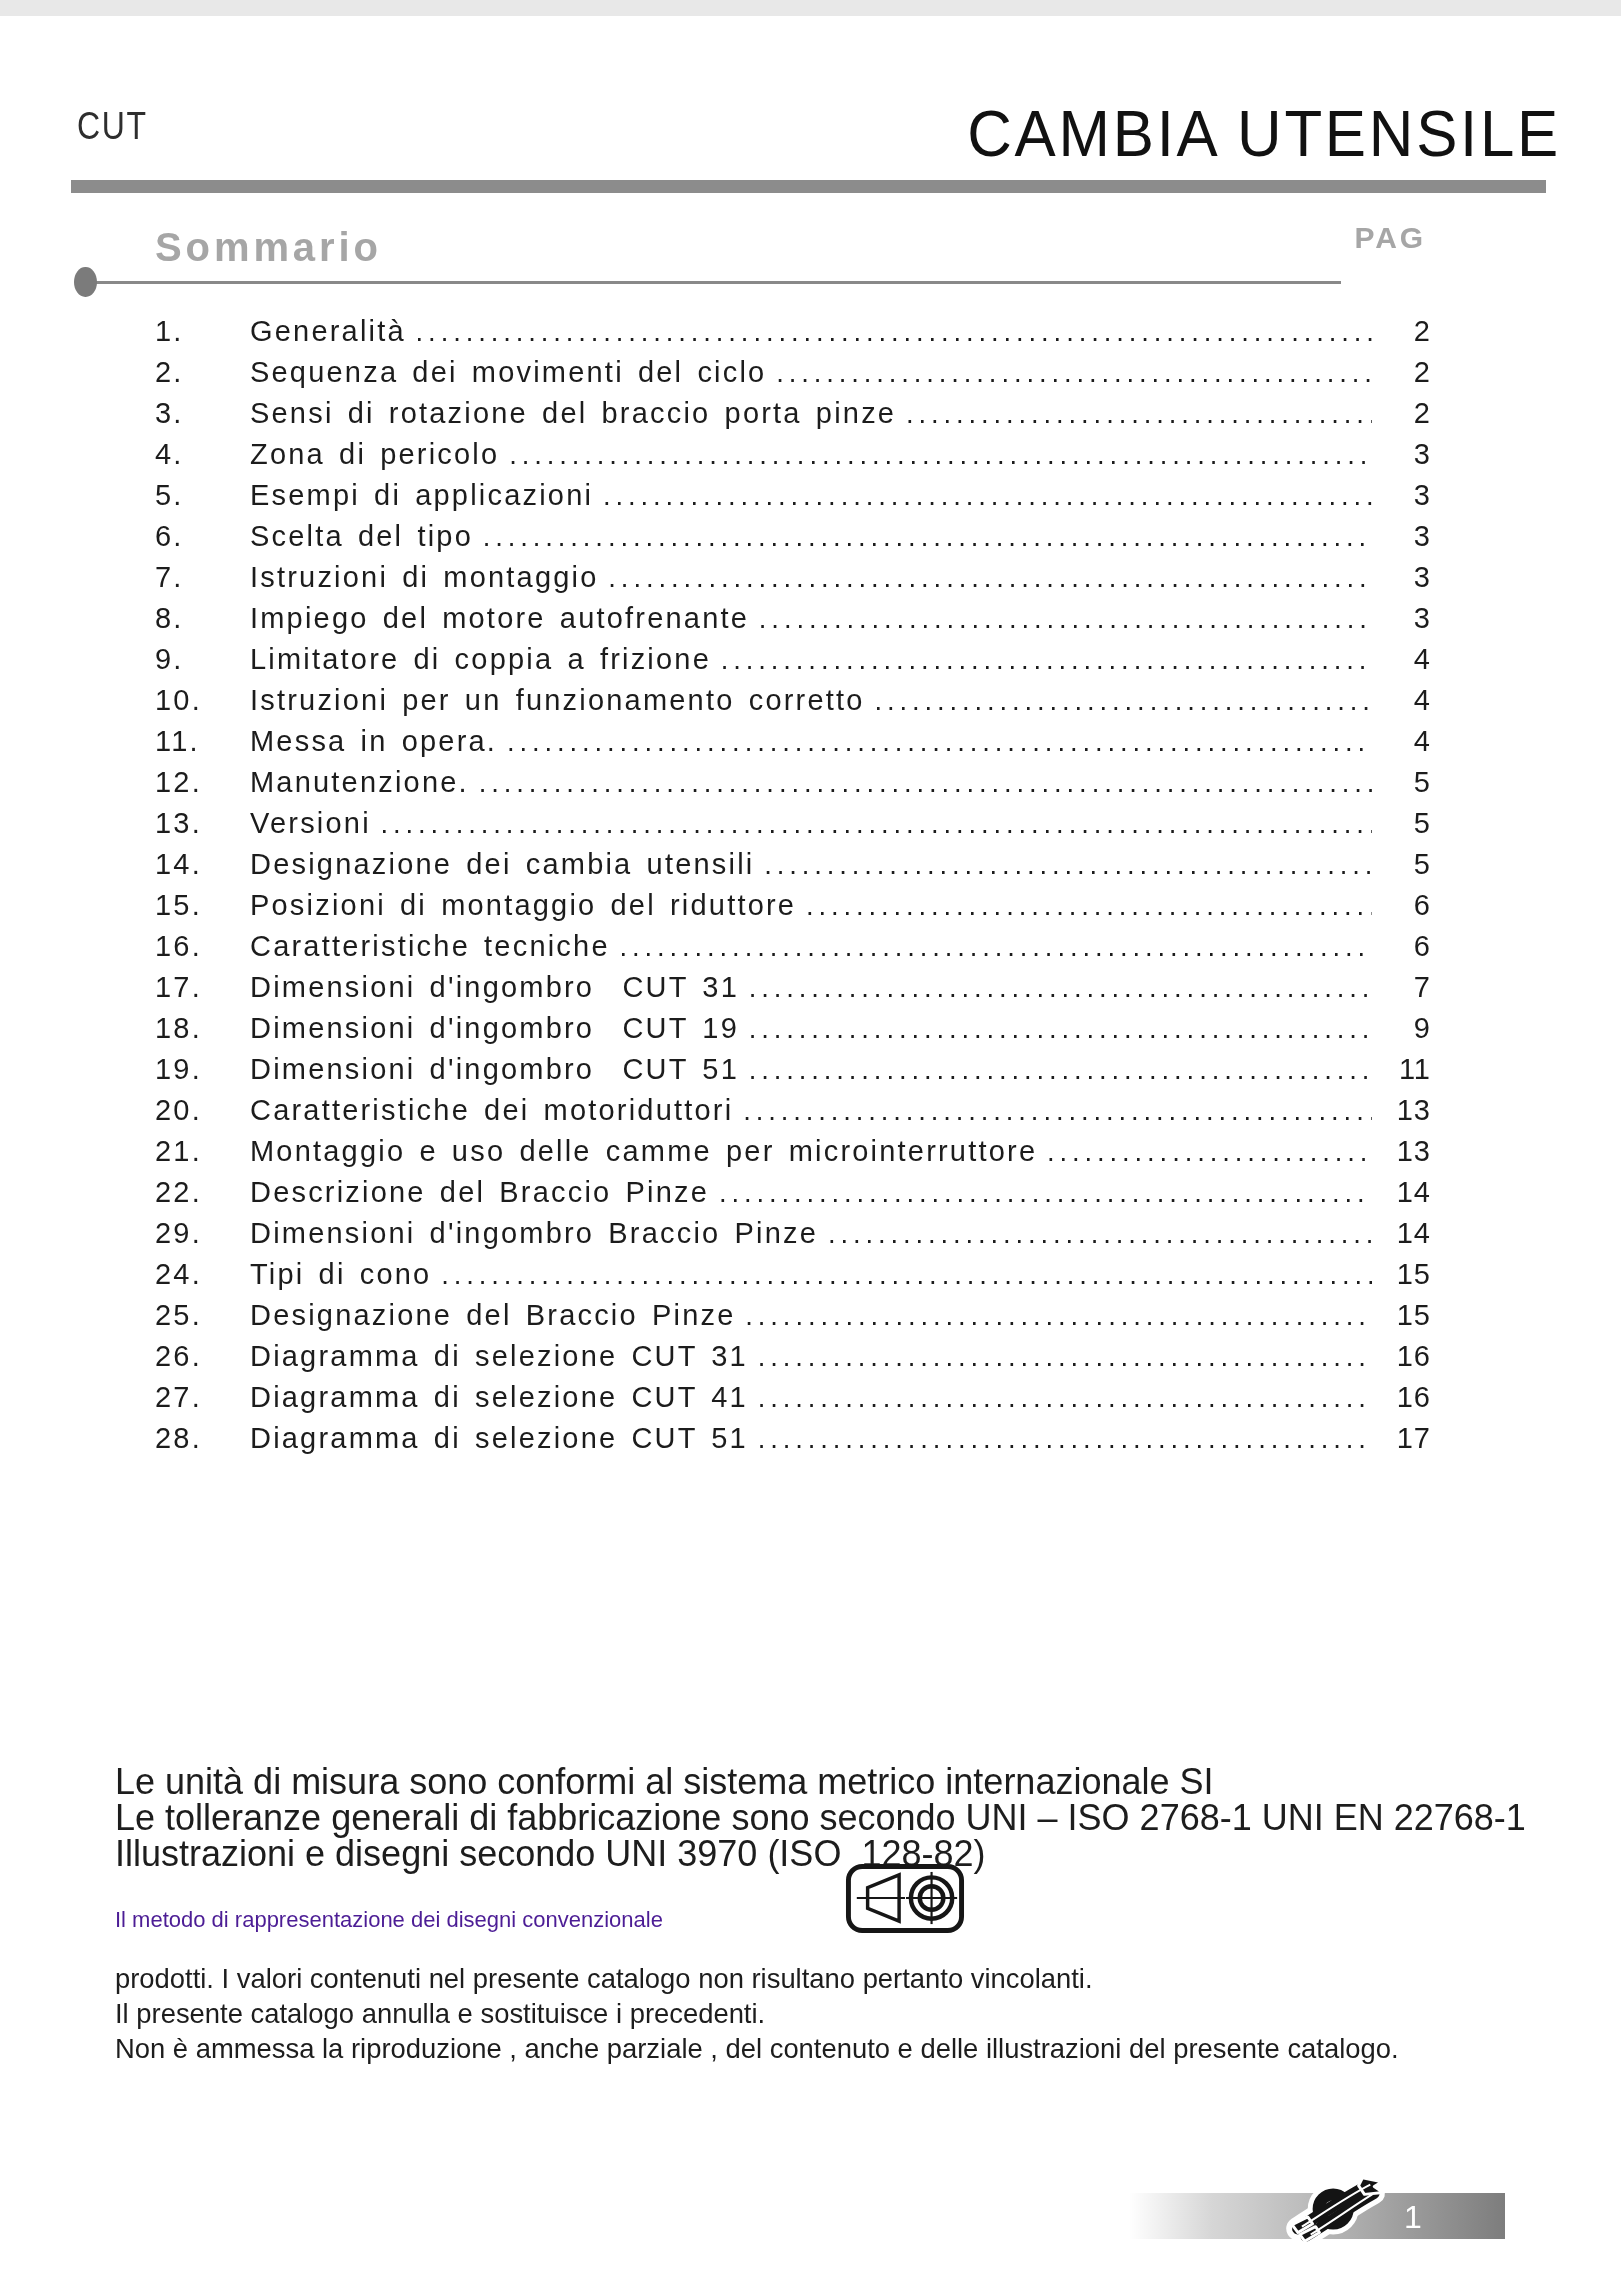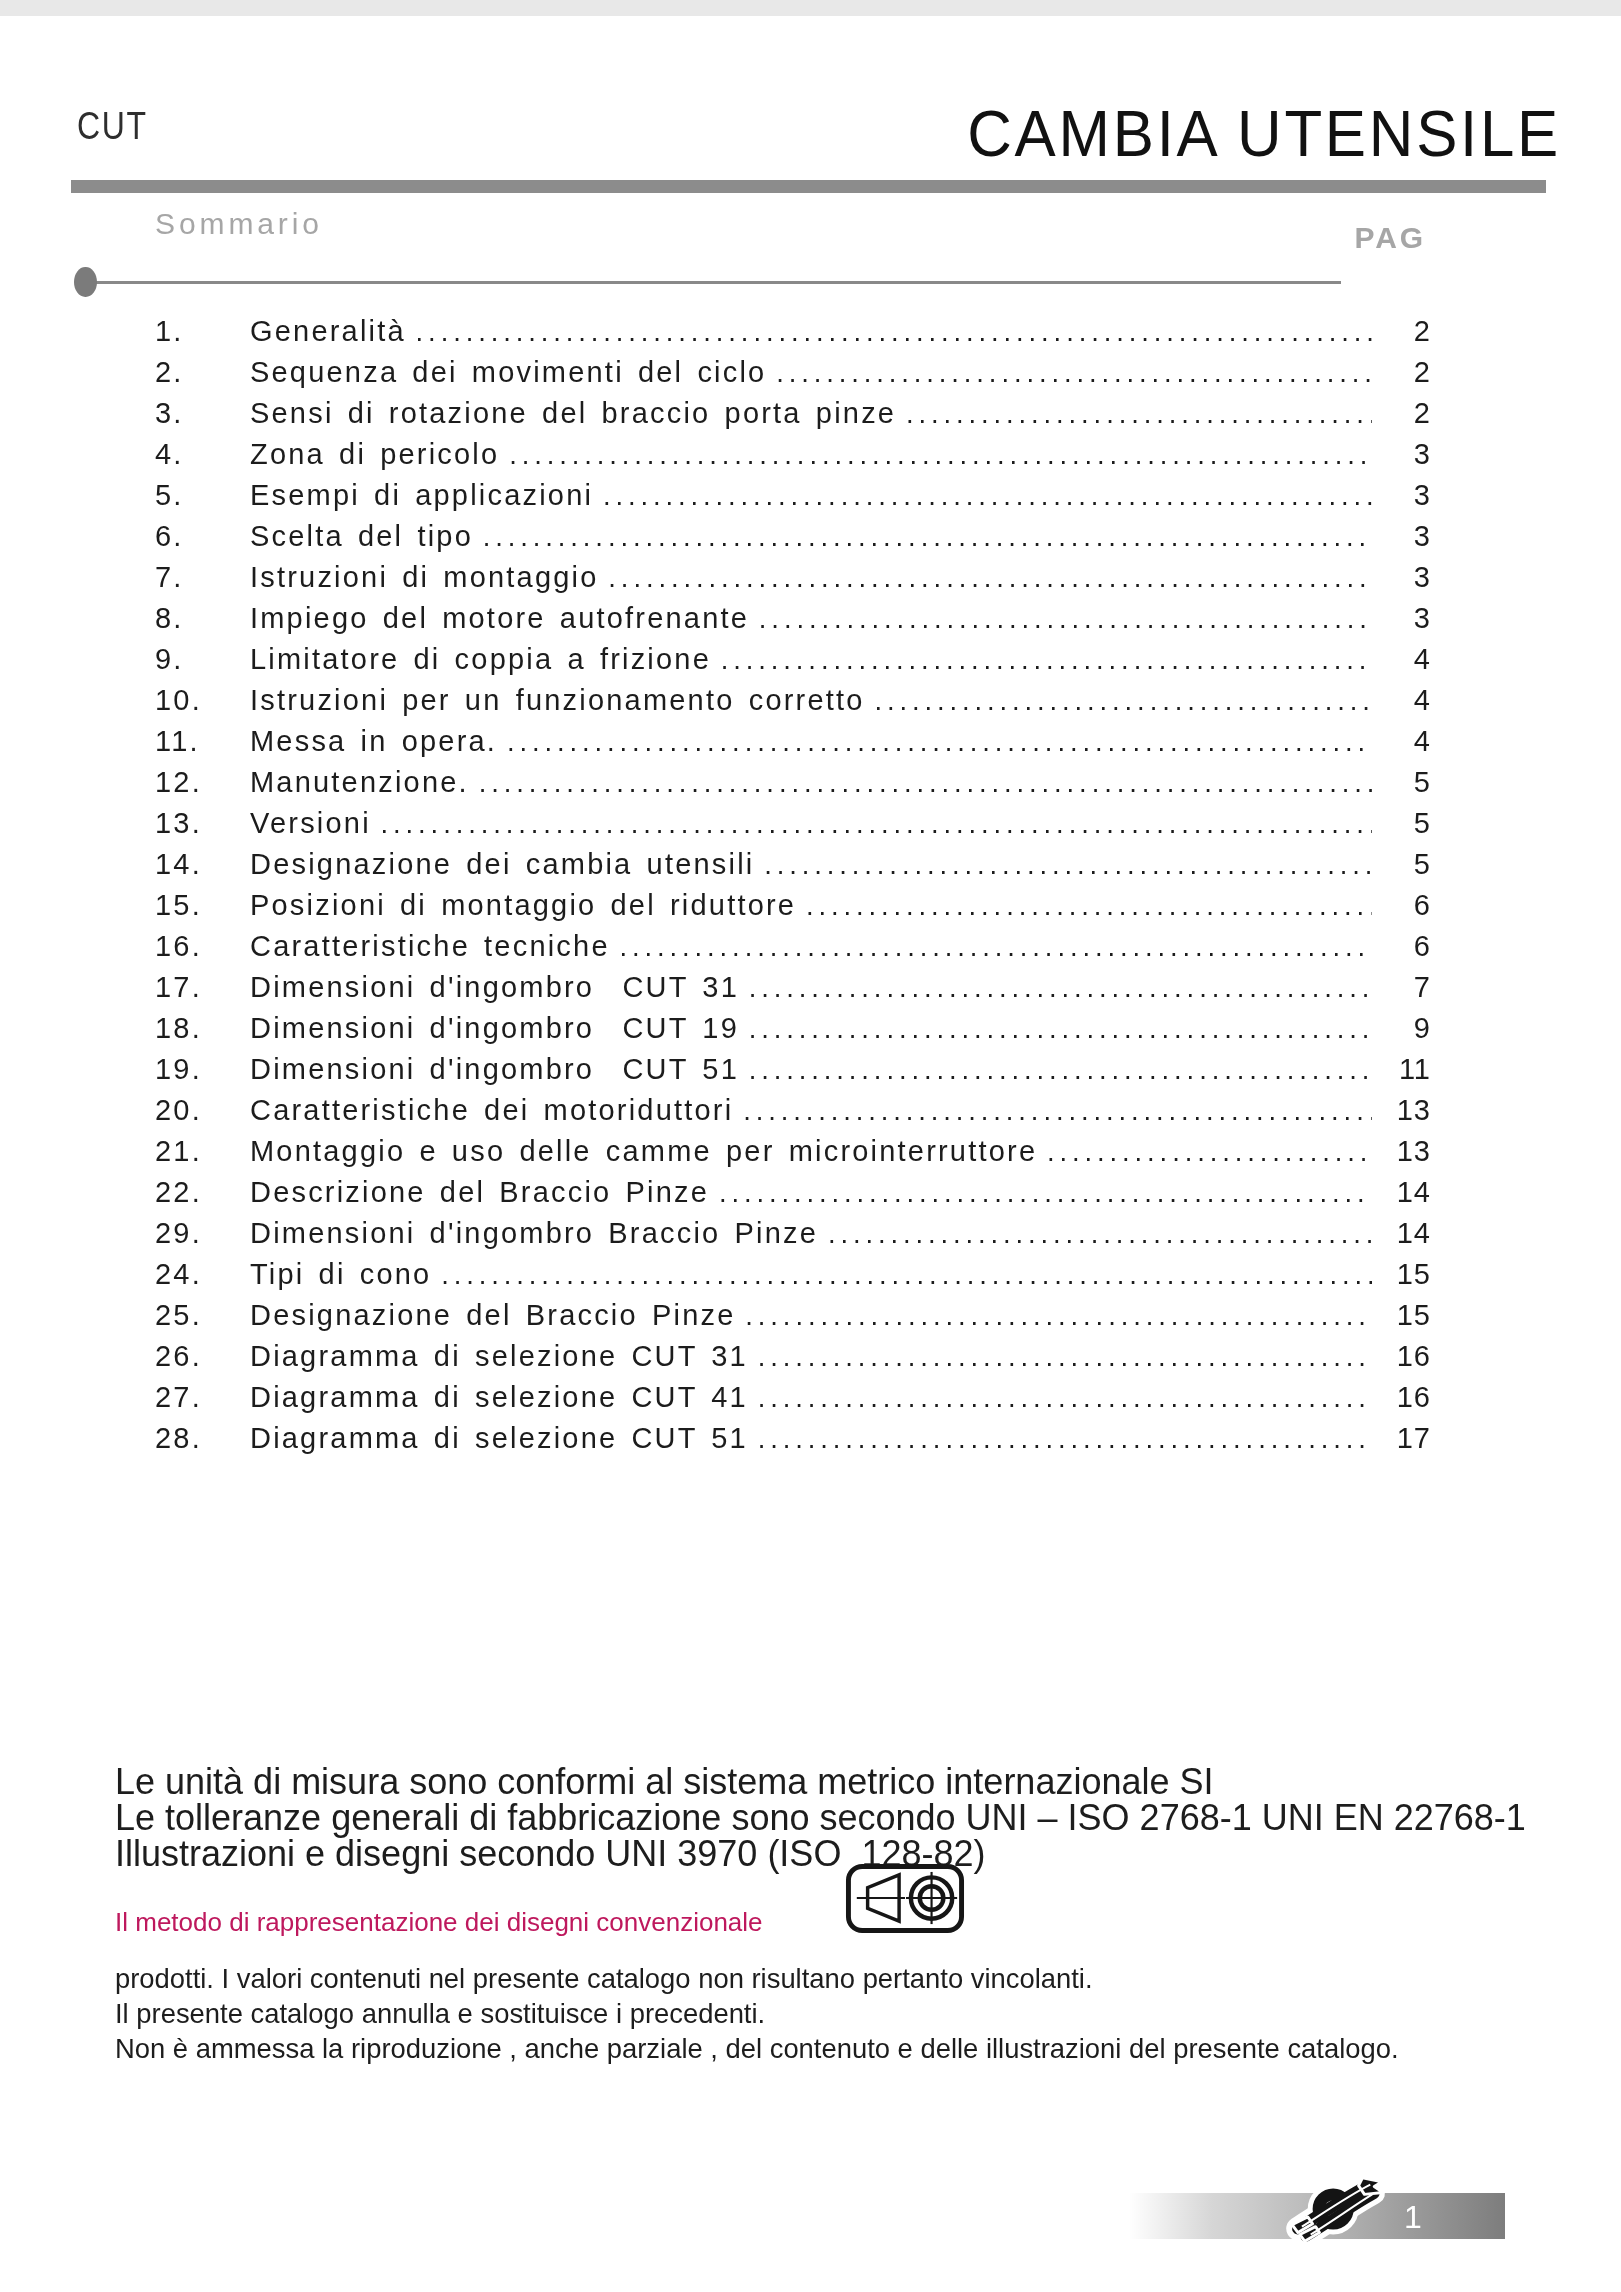--- a/index.html
+++ b/index.html
@@ -24,22 +24,22 @@
     position:absolute;right:60px;top:80px;
     font-size:65px;letter-spacing:2.9px;color:#111;
     transform:scaleX(0.95);transform-origin:right top;white-space:nowrap;
   }
   .title-rule{
     position:absolute;left:71px;top:164px;width:1475px;height:12.7px;
     background:var(--rule-gray);
   }
   
   .toc-heading{
-    position:absolute;left:155px;top:191px;
-    font-size:30px;font-weight:normal;letter-spacing:3.9px;
+    position:absolute;left:155px;top:209px;
+    font-size:40px;font-weight:bold;letter-spacing:3.9px;
     color:var(--heading-gray);
   }
   .pag-label{
     position:absolute;left:1308px;top:205px;width:118px;text-align:right;
     font-size:30px;font-weight:bold;letter-spacing:2.9px;
     color:var(--heading-gray);
   }
   .toc-rule{
     position:absolute;left:94px;top:265px;width:1247px;height:2.9px;
     background:#898989;
@@ -67,21 +67,21 @@
     letter-spacing:4.9px;
   }
   .toc-page{flex:none;min-width:57px;text-align:right;letter-spacing:1px;}
   
   .notes{
     position:absolute;left:115px;top:1748px;
     font-size:36px;line-height:36px;color:#1d1d1d;
   }
   .text-line{white-space:pre;}
   .method-row{
-    position:absolute;left:115px;top:1891px;font-size:26px;color:#be185d;
+    position:absolute;left:115px;top:1891px;font-size:22px;color:#4c1d95;
     white-space:pre;
   }
   .projection-icon{position:absolute;left:845px;top:1847px;}
   .disclaimer{
     position:absolute;left:115px;top:1945px;
     font-size:27.4px;line-height:35px;color:#1d1d1d;
   }
   
   .footer-bar{
     position:absolute;left:1129px;top:2177px;width:376px;height:46px;

